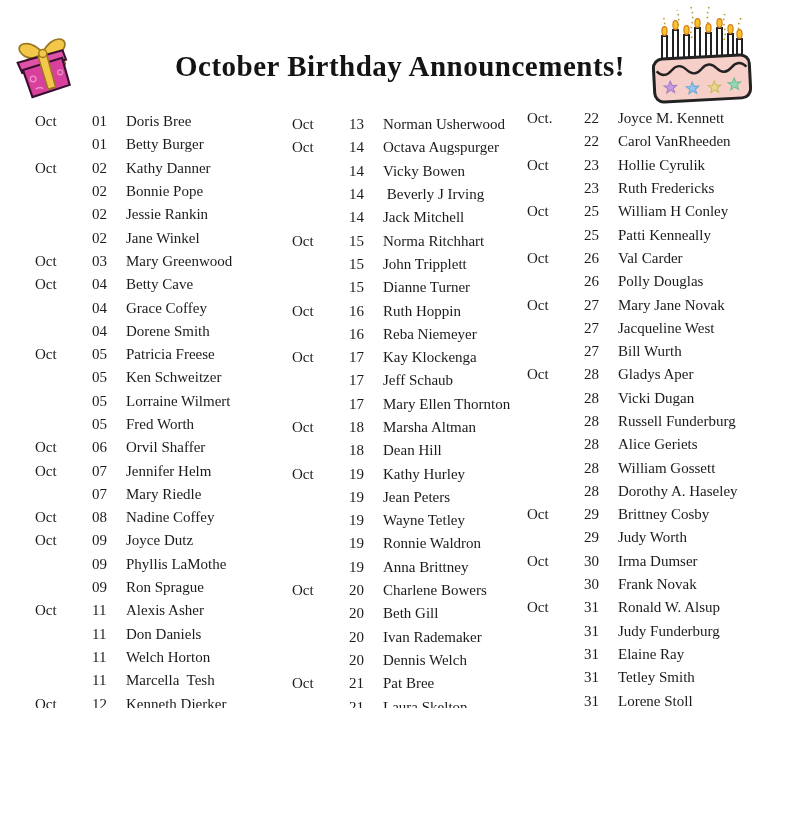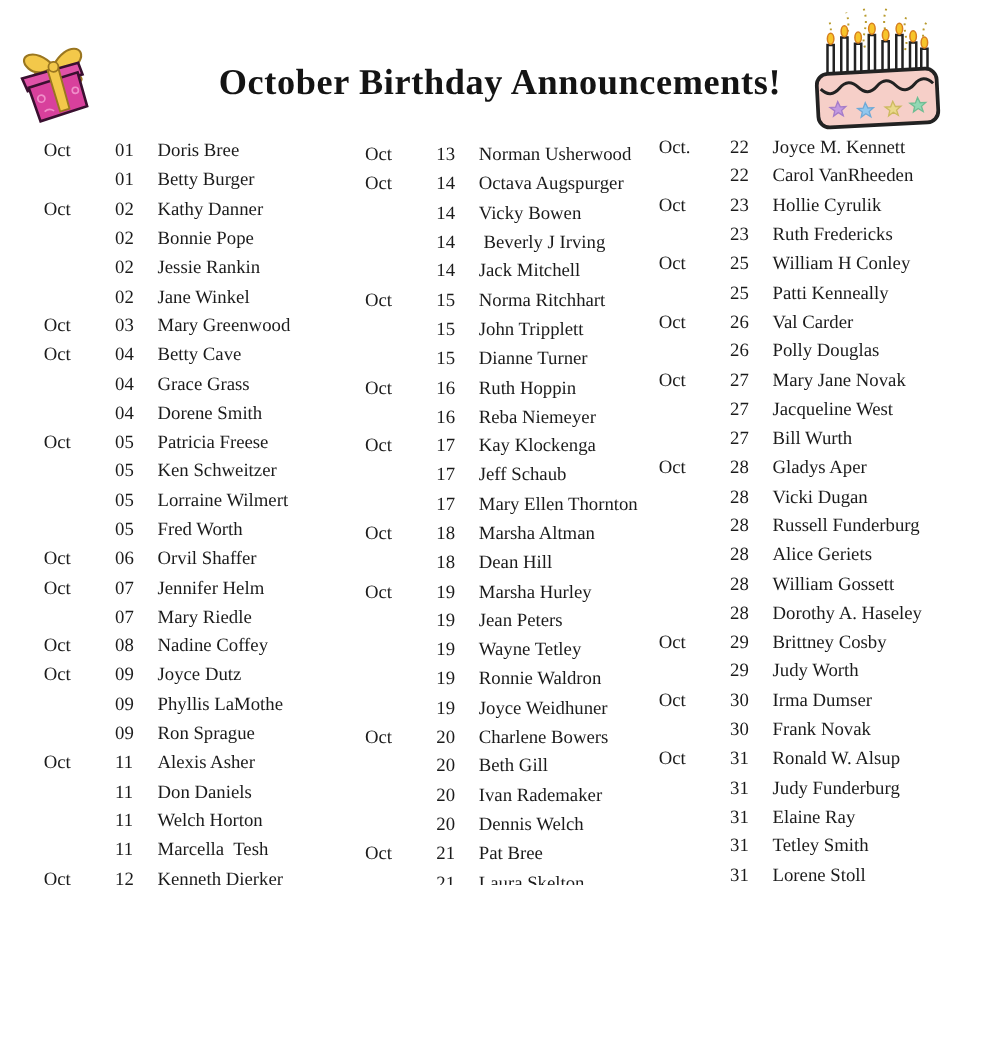--- a/index.html
+++ b/index.html
@@ -159,21 +159,21 @@
         <span class="cell name">Mary Greenwood</span>
       </div>
       <div class="entry-row">
         <span class="cell month">Oct</span>
         <span class="cell day">04</span>
         <span class="cell name">Betty Cave</span>
       </div>
       <div class="entry-row">
         <span class="cell month"></span>
         <span class="cell day">04</span>
-        <span class="cell name">Grace Grass</span>
+        <span class="cell name">Grace Coffey</span>
       </div>
       <div class="entry-row">
         <span class="cell month"></span>
         <span class="cell day">04</span>
         <span class="cell name">Dorene Smith</span>
       </div>
       <div class="entry-row">
         <span class="cell month">Oct</span>
         <span class="cell day">05</span>
         <span class="cell name">Patricia Freese</span>
@@ -331,41 +331,41 @@
         <span class="cell name">Marsha Altman</span>
       </div>
       <div class="entry-row">
         <span class="cell month"></span>
         <span class="cell day">18</span>
         <span class="cell name">Dean Hill</span>
       </div>
       <div class="entry-row">
         <span class="cell month">Oct</span>
         <span class="cell day">19</span>
-        <span class="cell name">Marsha Hurley</span>
+        <span class="cell name">Kathy Hurley</span>
       </div>
       <div class="entry-row">
         <span class="cell month"></span>
         <span class="cell day">19</span>
         <span class="cell name">Jean Peters</span>
       </div>
       <div class="entry-row">
         <span class="cell month"></span>
         <span class="cell day">19</span>
         <span class="cell name">Wayne Tetley</span>
       </div>
       <div class="entry-row">
         <span class="cell month"></span>
         <span class="cell day">19</span>
         <span class="cell name">Ronnie Waldron</span>
       </div>
       <div class="entry-row">
         <span class="cell month"></span>
         <span class="cell day">19</span>
-        <span class="cell name">Joyce Weidhuner</span>
+        <span class="cell name">Anna Brittney</span>
       </div>
       <div class="entry-row">
         <span class="cell month">Oct</span>
         <span class="cell day">20</span>
         <span class="cell name">Charlene Bowers</span>
       </div>
       <div class="entry-row">
         <span class="cell month"></span>
         <span class="cell day">20</span>
         <span class="cell name">Beth Gill</span>

